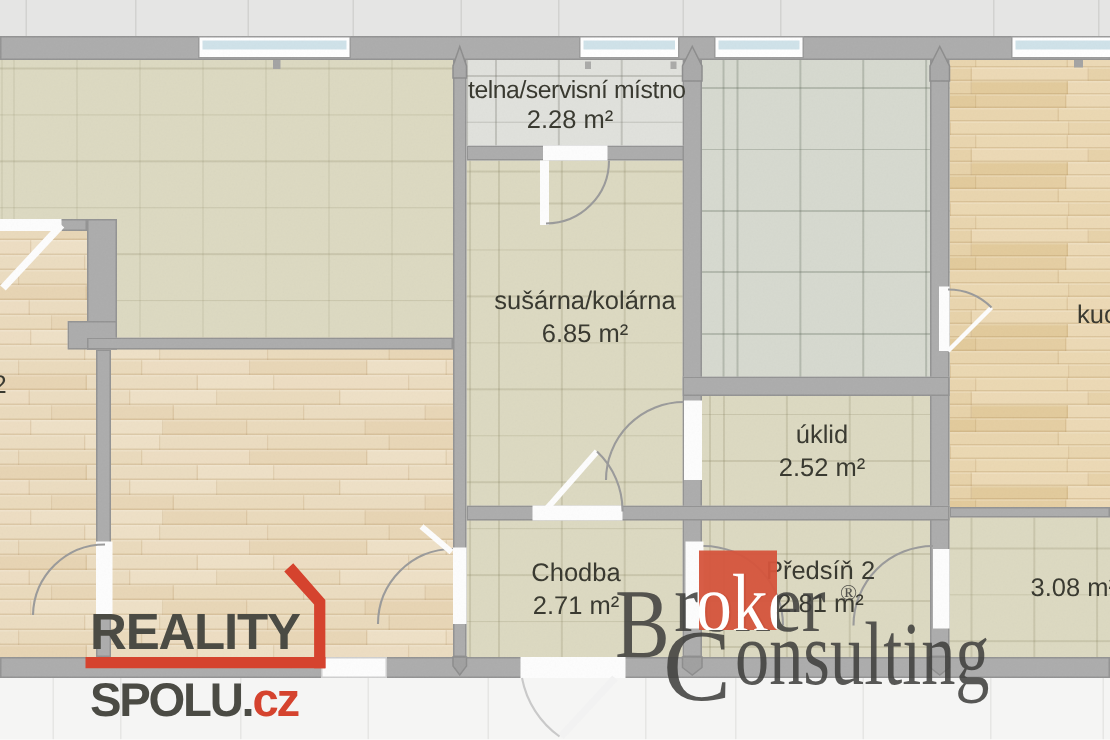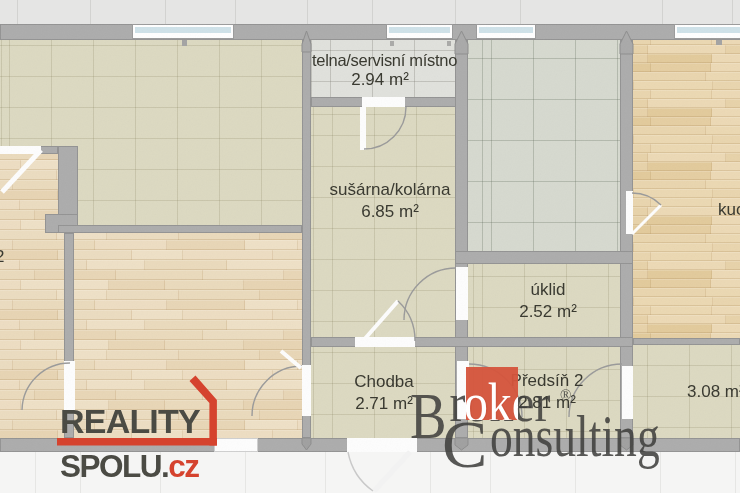--- a/index.html
+++ b/index.html
@@ -280,22 +280,22 @@
   <filter id="nz">
         <feTurbulence type="fractalNoise" baseFrequency="0.8" numOctaves="2" stitchTiles="stitch"></feTurbulence>
         <feColorMatrix type="saturate" values="0"></feColorMatrix>
       </filter>
   <rect width="740" height="428" filter="url(#nz)" opacity="0.045"></rect>
  </svg>
 
  <div class="abs" style="left:311px;top:40px;width:146px;height:57px;overflow:hidden">
    <div style="position:absolute;left:1px;top:11px;font-size:16.5px;letter-spacing:-0.3px;color:#3a3a31;white-space:nowrap">telna/servisní místnost</div>
  </div>
- <div class="lab" style="left:380px;top:80px">2.94 m²</div>
- <div class="lab" style="left:390px;top:201px">sušárna/kolárna<br>6.85 m²</div>
+ <div class="lab" style="left:380px;top:80px">2.28 m²</div>
+ <div class="lab" style="left:390px;top:212px">sušárna/kolárna<br>6.85 m²</div>
  <div class="lab" style="left:548px;top:301px">úklid<br>2.52 m²</div>
  <div class="lab" style="left:384px;top:393px">Chodba<br>2.71 m²</div>
  <div class="lab" style="left:547px;top:392px">Předsíň 2<br>2.81 m²</div>
  <div class="abs" style="left:687px;top:382px;font-size:17px;color:#3a3a31;white-space:nowrap">3.08 m²</div>
  <div class="abs" style="left:718px;top:200px;font-size:17px;color:#3a3a31;white-space:nowrap">kuchyň</div>
  <div class="abs" style="left:-5px;top:247px;font-size:17px;color:#3a3a31">2</div>
 
  <svg class="abs" style="left:0;top:0" width="740" height="493" viewBox="0 0 740 493">
   <defs>
         <clipPath id="rs">

